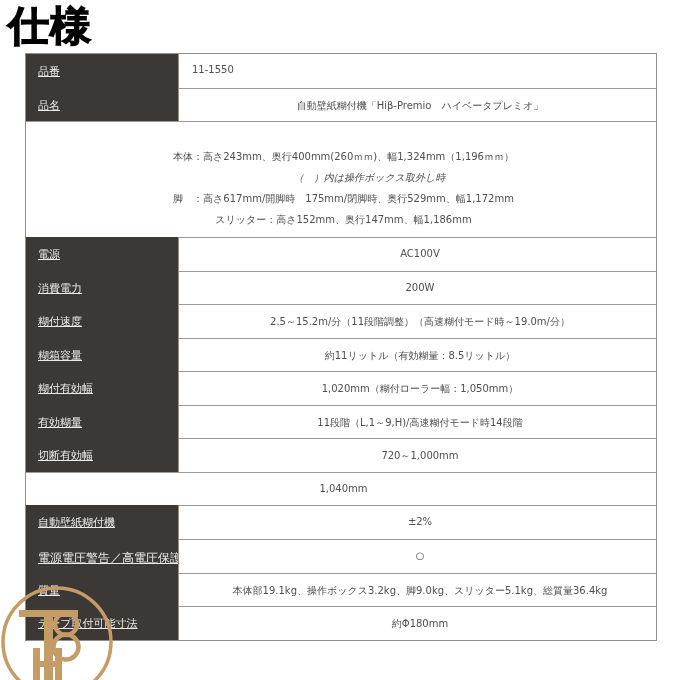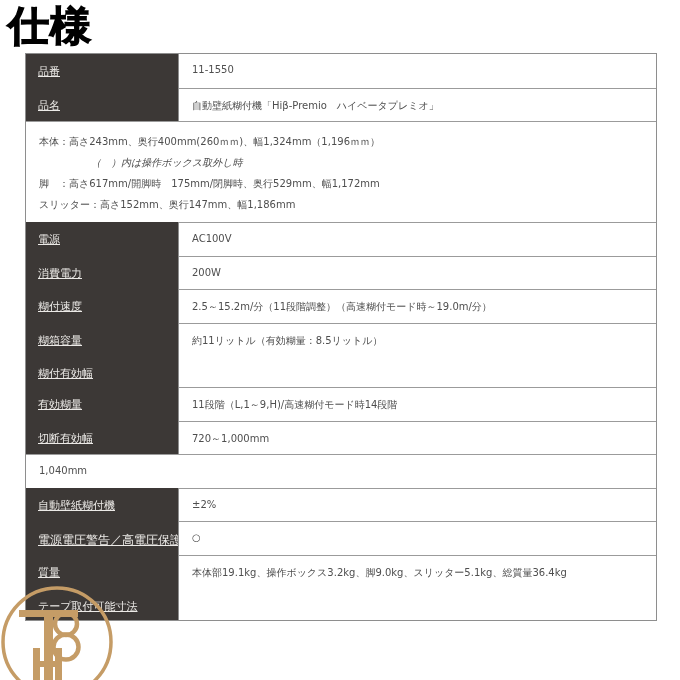--- a/index.html
+++ b/index.html
@@ -26,22 +26,22 @@
     font-size:11px; padding:10px 4px 6px 12px;
     border-right:1px solid #8e8e8e;
     white-space:nowrap; overflow:hidden;text-decoration:underline;
   }
   .cell.label.small { font-size:12px; padding-top:11px;text-align:center; }
   .cell.value {
     flex:1 1 auto; background:#fff; color:#4e4e4e;
     font-size:10px; padding:10px 8px 6px 13px;
     min-height:33.5px;
   }
-  .row:not(:first-child) .cell.value { border-top:1px solid #9b9b9b; }
-  .cell.value.multi { padding-top:9px; padding-bottom:7px; }
+  .row:not(:first-child) .cell.value { border-top:1px solid #9b9b9b;text-align:center; }
+  .cell.value.multi { padding-top:24px; padding-bottom:7px; }
   .cell.value .line { line-height:21px; }
   .cell.value .line.indent { padding-left:52px;font-style:italic; }
   .watermark {
     position:absolute; left:-6px; top:582px;
     width:132px; height:110px; pointer-events:none;
   }
 </style>
 </head>
 <body>
 
@@ -75,20 +75,21 @@
     <div class="row">
       <div class="cell label">糊付速度</div>
       <div class="cell value">2.5～15.2m/分（11段階調整）（高速糊付モード時～19.0m/分）</div>
     </div>
     <div class="row">
       <div class="cell label">糊箱容量</div>
       <div class="cell value">約11リットル（有効糊量：8.5リットル）</div>
     </div>
     <div class="row">
       <div class="cell label">糊付有効幅</div>
+      <div class="cell value">1,020mm（糊付ローラー幅：1,050mm）</div>
     </div>
     <div class="row">
       <div class="cell label">有効糊量</div>
       <div class="cell value">11段階（L,1～9,H)/高速糊付モード時14段階</div>
     </div>
     <div class="row">
       <div class="cell label">切断有効幅</div>
       <div class="cell value">720～1,000mm</div>
     </div>
     <div class="row">
@@ -101,20 +102,21 @@
     <div class="row">
       <div class="cell label small">電源電圧警告／高電圧保護機能</div>
       <div class="cell value">○</div>
     </div>
     <div class="row">
       <div class="cell label">質量</div>
       <div class="cell value">本体部19.1kg、操作ボックス3.2kg、脚9.0kg、スリッター5.1kg、総質量36.4kg</div>
     </div>
     <div class="row">
       <div class="cell label">テープ取付可能寸法</div>
+      <div class="cell value">約Φ180mm</div>
     </div>
   </div>
 
 <svg class="watermark" viewBox="0 0 132 110" xmlns="http://www.w3.org/2000/svg" overflow="visible">
   <g fill="none" stroke="#c59c66">
     <circle cx="63" cy="60" r="54" stroke-width="3.5"></circle>
     <circle cx="72" cy="42" r="11" stroke-width="4.5"></circle>
     <circle cx="72" cy="65" r="12.5" stroke-width="4.5"></circle>
   </g>
   <g fill="#c59c66" stroke="none">

